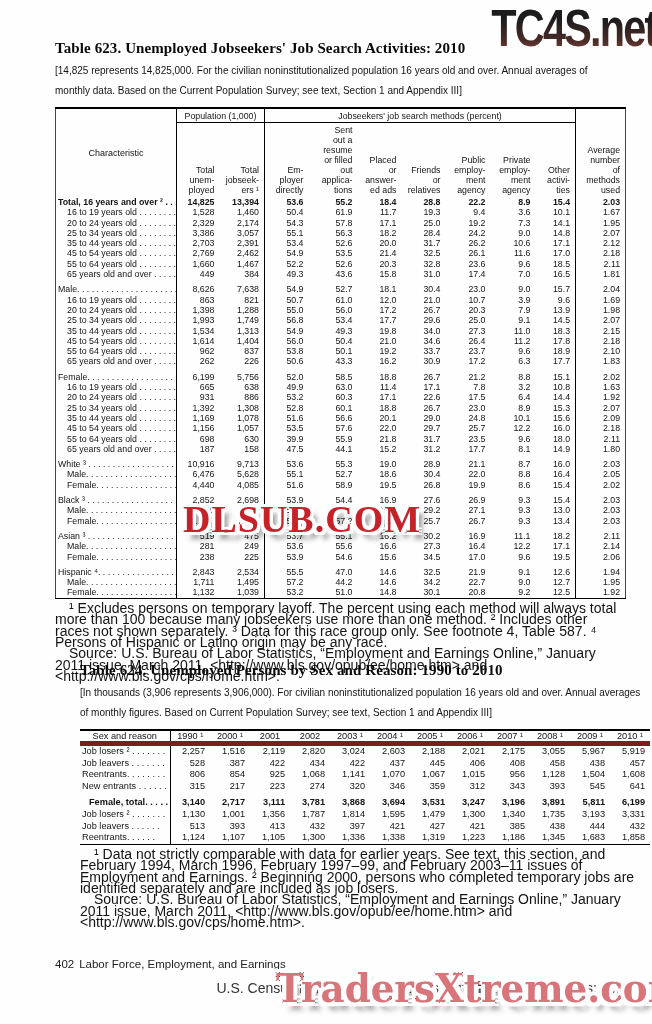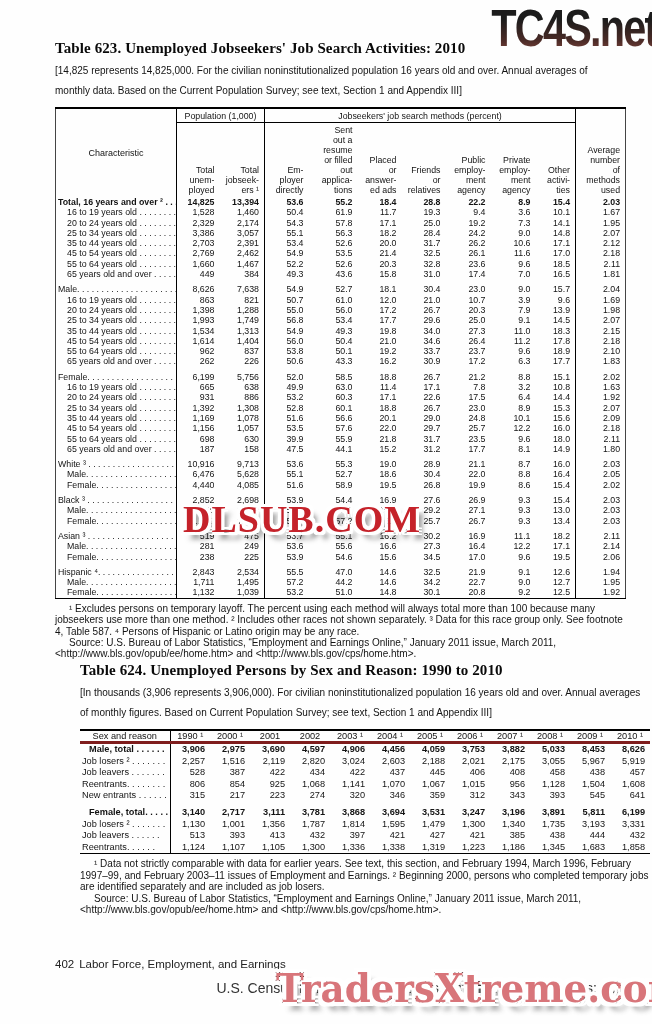--- a/index.html
+++ b/index.html
@@ -10,40 +10,40 @@
     -webkit-font-smoothing:antialiased;
   }
   .section{position:absolute;left:55px;width:570px;}
   #sec623{top:40px;}
   #sec624{top:662px;margin-left:25px;}
   .t-title{
     font-family:"Liberation Serif",serif;font-weight:bold;
     font-size:15px;margin:0 0 4px 0;letter-spacing:.1px;color:#0a0a0a;
   }
   .note{font-size:10px;line-height:20px;margin:0 0 6px 0;}
-  .fn{font-size:10px;line-height:11.4px;margin:4px 0 0 0;text-indent:14px;}
+  .fn{font-size:14px;line-height:11.4px;margin:4px 0 0 0;text-indent:14px;}
   .src{margin-top:0;}
 
   table.t{border-collapse:collapse;table-layout:fixed;width:570px;}
   table.t th,table.t td{padding:0;font-weight:normal;}
   .t623{border-top:2px solid #000;border-bottom:1.3px solid #000;
         border-left:1px solid #444;border-right:1px solid #444;font-size:8.8px;}
   .t623 .gh{border-bottom:1px solid #000;text-align:center;padding:2px 0 1px 0;}
   .bl{border-left:1px solid #000;}
   .t623 .colh{vertical-align:bottom;text-align:right;white-space:pre-line;
               line-height:10px;padding:2px 5px 2px 0;margin-top:23px;}
   .t623 .char-h{text-align:center;vertical-align:middle;font-size:9px;}
   .t623 td.num{text-align:right;padding-right:5px;line-height:10.3px;white-space:nowrap;}
   .t623 td.lab{text-align:left;white-space:nowrap;overflow:hidden;line-height:10.3px;padding-left:2px;}
   .t623 td.lab.ind{padding-left:11px;}
   tr.bold td{font-weight:bold;}
   tr.gap td{padding-top:5px;}
 
   .t624{border-top:2px solid #000;border-bottom:1.3px solid #000;font-size:9.2px;}
-  .t624 th{border-bottom:3px solid #7f1d1d;padding:3px 0 3px 0;}
+  .t624 th{border-bottom:5px solid #7f1d1d;padding:3px 0 3px 0;}
   .t624 th.sexh{text-align:center;}
   .t624 th.yearh{text-align:center;white-space:nowrap;}
   .t624 td.num{text-align:right;padding-right:5px;line-height:11.6px;white-space:nowrap;}
   .t624 td.lab{text-align:left;white-space:nowrap;overflow:hidden;line-height:11.6px;padding-left:2px;}
   .t624 td.lab.ind{padding-left:9px;}
 
   #footer-left{position:absolute;left:55px;top:958px;font-size:11.5px;color:#222;}
   #footer-left .pgnum{margin-right:5px;}
   #census{position:absolute;right:20px;top:980px;font-size:14px;color:#333;}
 
@@ -652,35 +652,20 @@
             <th class="yearh">2004 ¹</th>
             <th class="yearh">2005 ¹</th>
             <th class="yearh">2006 ¹</th>
             <th class="yearh">2007 ¹</th>
             <th class="yearh">2008 ¹</th>
             <th class="yearh">2009 ¹</th>
             <th class="yearh">2010 ¹</th>
           </tr>
         </thead>
         <tbody>
-          <tr class="bold">
-            <td class="lab ind">Male, total  . . . . . .</td>
-            <td class="num bl">3,906</td>
-            <td class="num">2,975</td>
-            <td class="num">3,690</td>
-            <td class="num">4,597</td>
-            <td class="num">4,906</td>
-            <td class="num">4,456</td>
-            <td class="num">4,059</td>
-            <td class="num">3,753</td>
-            <td class="num">3,882</td>
-            <td class="num">5,033</td>
-            <td class="num">8,453</td>
-            <td class="num">8,626</td>
-          </tr>
           <tr class="">
             <td class="lab">Job losers ² . . . . . . .</td>
             <td class="num bl">2,257</td>
             <td class="num">1,516</td>
             <td class="num">2,119</td>
             <td class="num">2,820</td>
             <td class="num">3,024</td>
             <td class="num">2,603</td>
             <td class="num">2,188</td>
             <td class="num">2,021</td>

